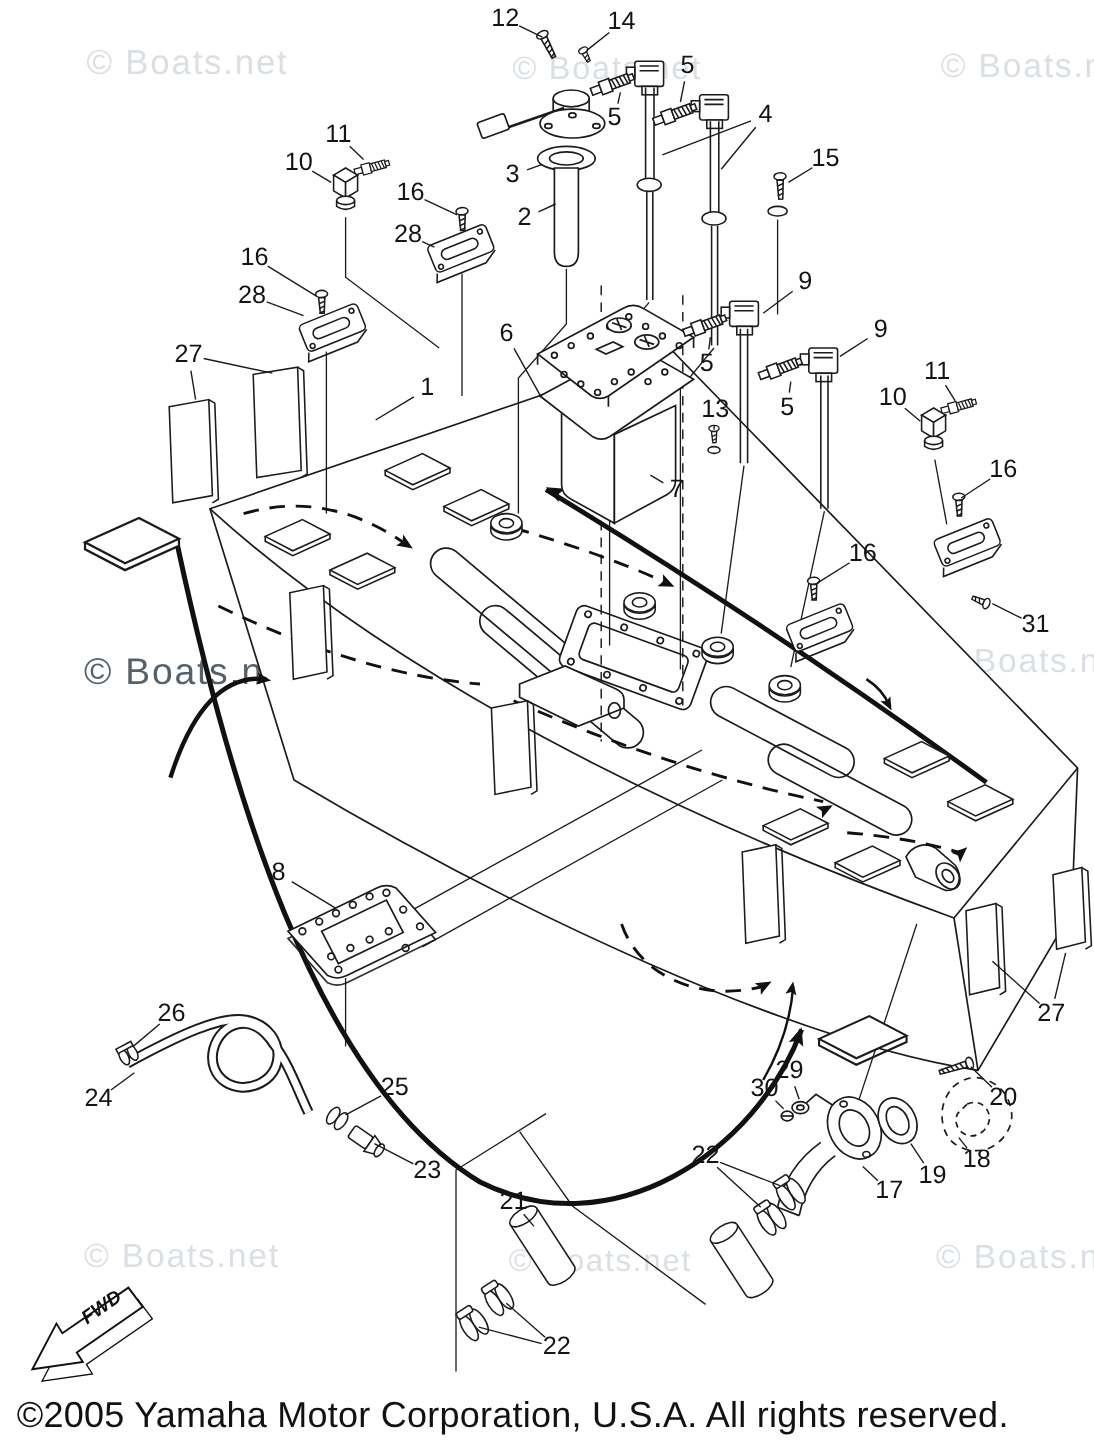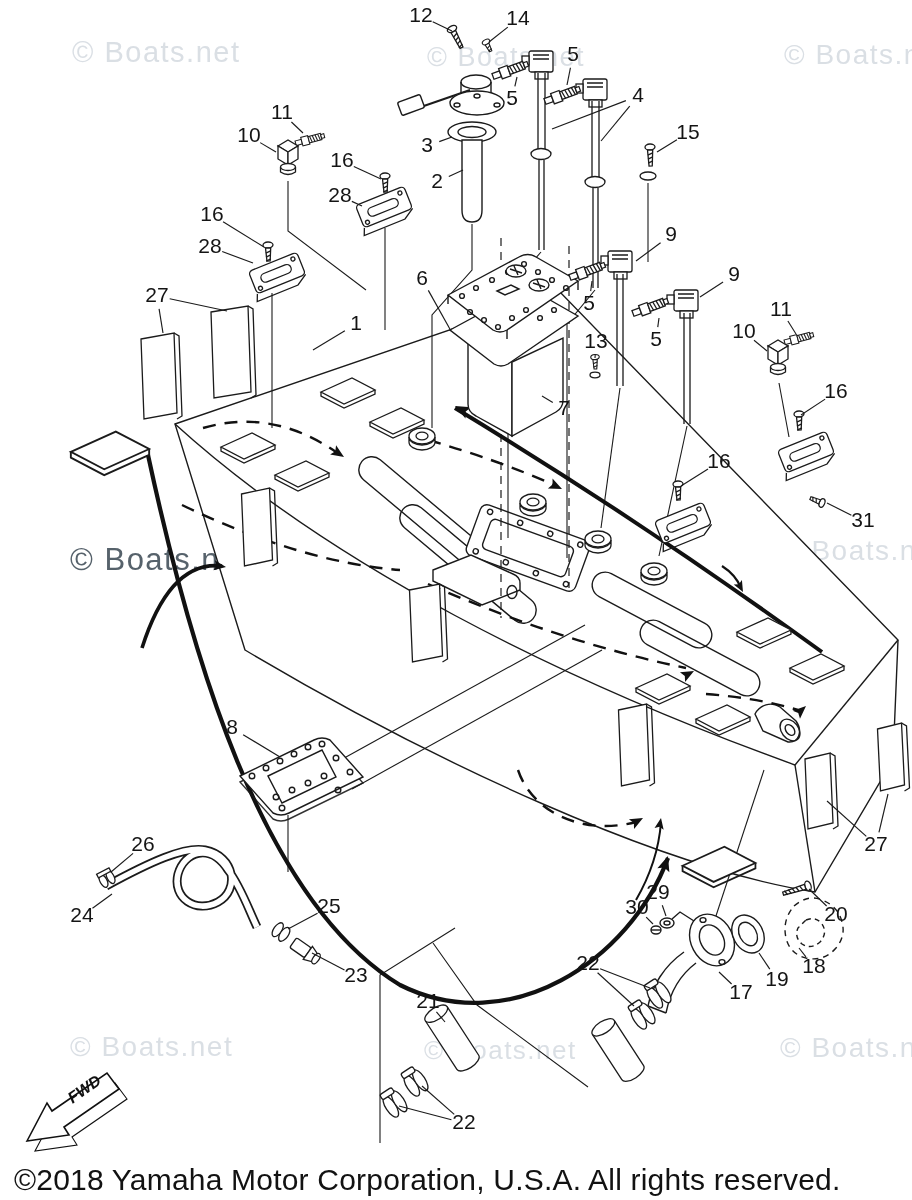--- a/index.html
+++ b/index.html
@@ -737,14 +737,14 @@
           <line x1="805.9446242484727" y1="956.7965240480654" x2="799" y2="948" stroke="#1b1b1b" stroke-width="1.15"></line>
           <text x="814" y="967" class="callout" text-anchor="middle" dominant-baseline="middle">18</text>
         </g>
         <g>
           <line x1="826.6358372246108" y1="905.9826580681437" x2="809" y2="889" stroke="#1b1b1b" stroke-width="1.15"></line>
           <text x="836" y="915" class="callout" text-anchor="middle" dominant-baseline="middle">20</text>
         </g>
       </g>
 </svg>
 
-<div class="copyright">©2018 Yamaha Motor Corporation, U.S.A. All rights reserved.</div>
+<div class="copyright">©2005 Yamaha Motor Corporation, U.S.A. All rights reserved.</div>
 </div>
 
 </body></html>

